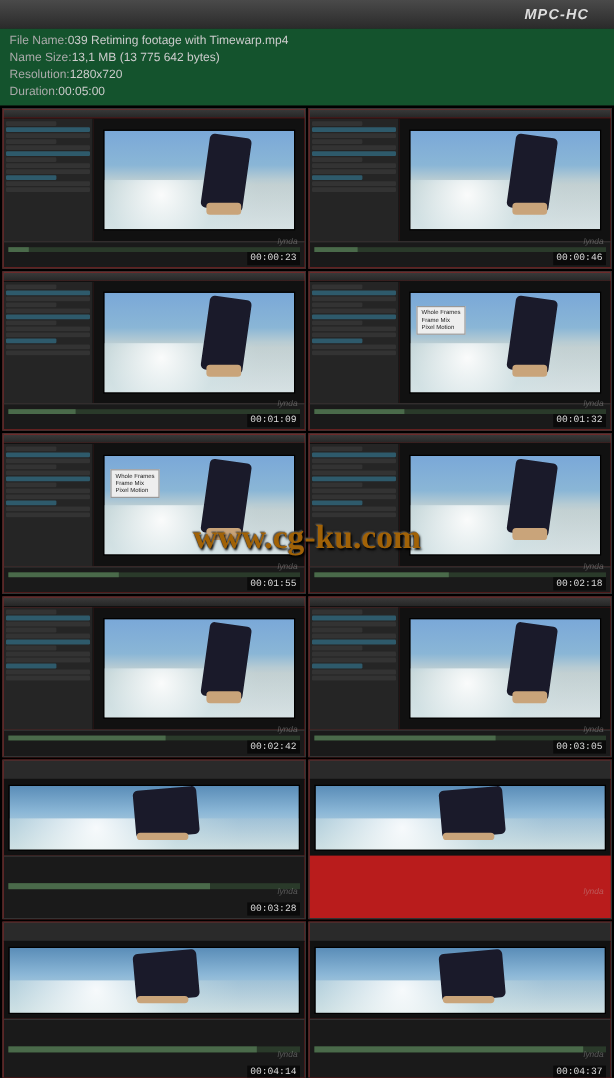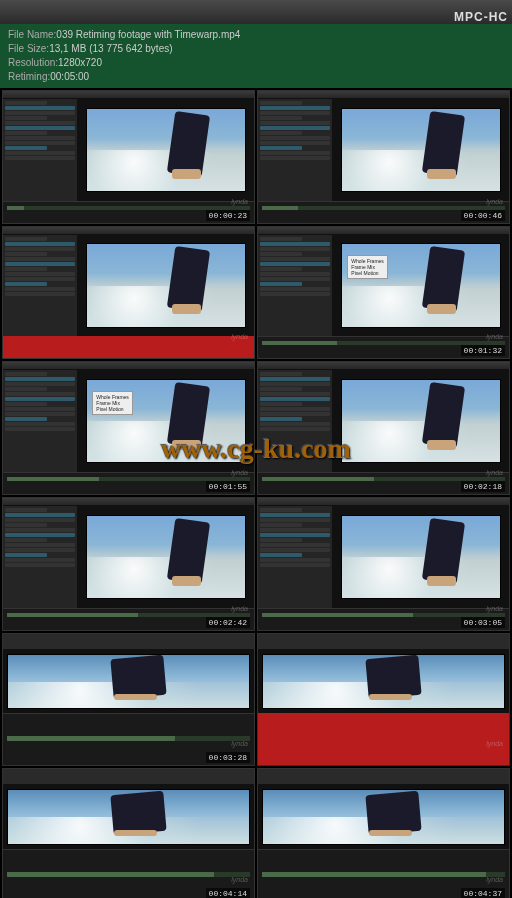--- a/index.html
+++ b/index.html
@@ -1,17 +1,17 @@
 <!DOCTYPE html>
 <html><head>
 <meta charset="utf-8">
 <style>
   * { margin: 0; padding: 0; box-sizing: border-box; }
   html, body { width: 512px; height: 898px; background: #1a1a1a; font-family: Arial, sans-serif; overflow: hidden; }
-  .titlebar { height: 24px; background: linear-gradient(#4a4a4a, #2a2a2a); display: flex; align-items: flex-end; justify-content: flex-end; padding: 0 4px; }
+  .titlebar { height: 24px; background: linear-gradient(#4a4a4a, #2a2a2a); display: flex; align-items: center; justify-content: flex-end; padding: 0 21px; font-style: italic; }
   .titlebar .app { color: #ddd; font-size: 12px; font-weight: bold; letter-spacing: 1px; }
   .file-info { background: #14532d; color: #ccc; font-size: 10px; padding: 4px 8px; line-height: 1.4; }
   .file-info .row { display: flex; }
   .file-info .label { color: #aaa; }
   .grid { display: grid; grid-template-columns: 1fr 1fr; grid-auto-rows: 1fr; gap: 2px; padding: 2px; background: #000; height: calc(898px - 24px - 58px); }
   .thumb { position: relative; background: #b91c1c; overflow: hidden; border: 1px solid #333; }
   .thumb .toolbar { height: 8px; background: linear-gradient(#3a3a3a, #262626); border-bottom: 1px solid #111; }
   .thumb .body { display: flex; height: calc(100% - 8px - 22px); }
   .thumb .sidebar { width: 30%; background: #252525; border-right: 1px solid #111; display: flex; flex-direction: column; gap: 1px; padding: 2px; }
   .thumb .sidebar .line { height: 4px; background: #333; border-radius: 1px; }
@@ -44,29 +44,29 @@
 <div class="titlebar">
   <span class="app">MPC-HC</span>
 </div>
 
 <div class="file-info">
   <div class="row">
       <span class="label">File Name: </span>
       <span>039 Retiming footage with Timewarp.mp4</span>
     </div>
   <div class="row">
-      <span class="label">File Size: </span>
+      <span class="label">Name Size: </span>
       <span>13,1 MB (13 775 642 bytes)</span>
     </div>
   <div class="row">
       <span class="label">Resolution: </span>
       <span>1280x720</span>
     </div>
   <div class="row">
-      <span class="label">Retiming: </span>
+      <span class="label">Duration: </span>
       <span>00:05:00</span>
     </div>
 </div>
 
 <div class="grid">
     <div class="thumb">
       <div class="toolbar"></div>
       <div class="body">
         <div class="sidebar">
           <div class="line short"></div>
@@ -148,20 +148,26 @@
           <div class="line"></div>
           <div class="line"></div>
         </div>
         <div class="preview">
           <div class="frame">
             <div class="foam"></div>
             <div class="leg"></div>
             <div class="foot"></div>
           </div>
         </div>
+      </div>
+      <div class="bottom">
+        <div class="track">
+          <div class="prog" style="width: 23%;"></div>
+        </div>
+        <div class="tc">00:01:09</div>
       </div>
       <div class="lynda">lynda</div>
     </div>
     <div class="thumb">
       <div class="toolbar"></div>
       <div class="body">
         <div class="sidebar">
           <div class="line short"></div>
           <div class="line accent"></div>
           <div class="line"></div>

